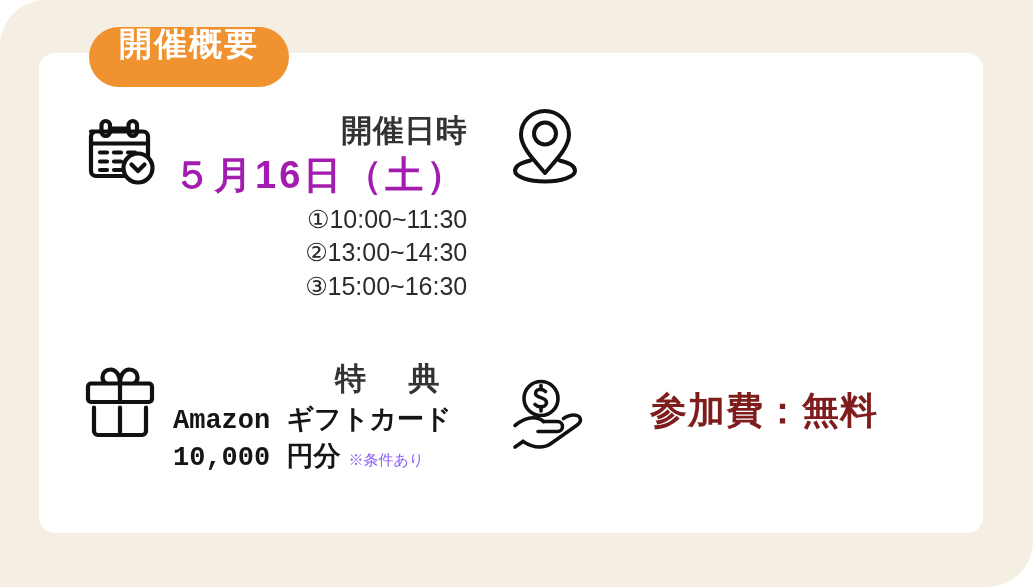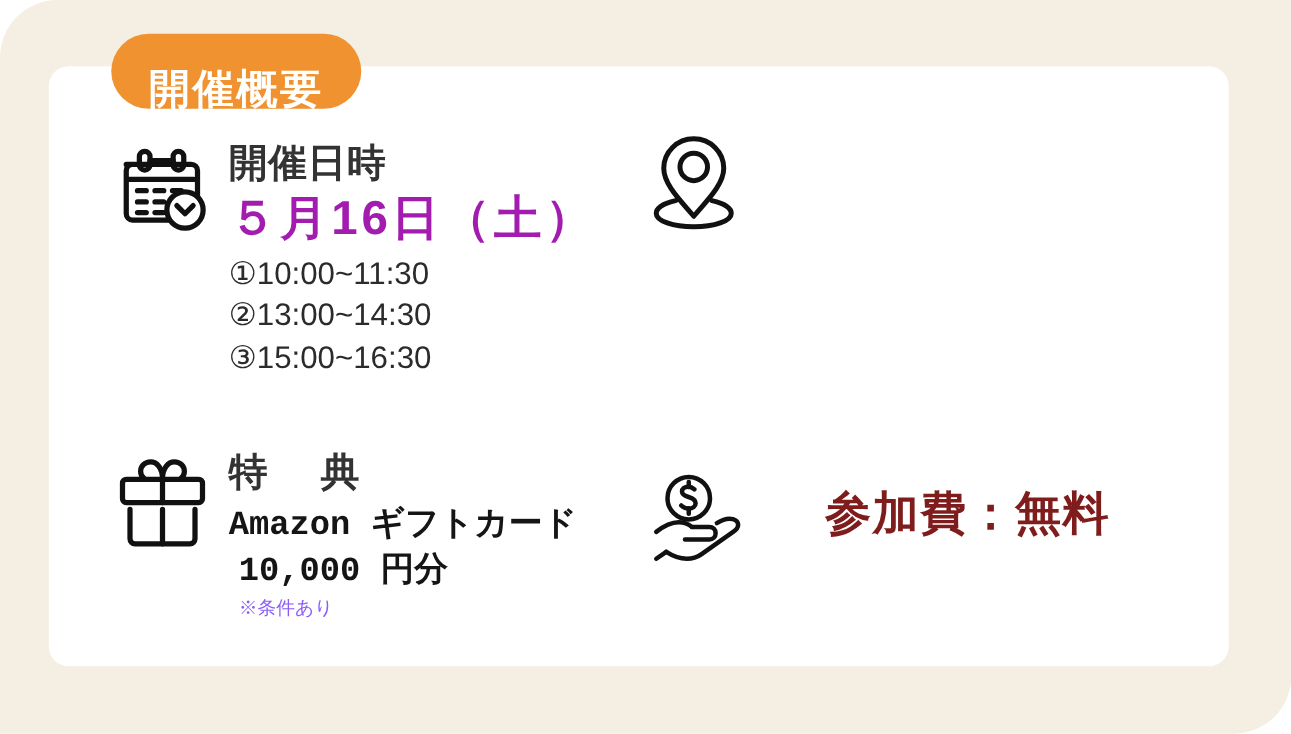--- a/index.html
+++ b/index.html
@@ -47,40 +47,41 @@
   
   .badge {
     position: absolute;
     left: 89px;
     top: 27px;
     height: 60px;
     padding: 0 30px;
     background: #EF922F;
     border-radius: 34px;
     display: flex;
-    align-items: flex-end;
+    align-items: flex-start;
     justify-content: center;
     box-sizing: border-box;
   }
   .badge-label {
     color: #ffffff;
     font-size: 33px;
     font-weight: 700;
     letter-spacing: 2px;
     line-height: 1;
     white-space: nowrap;
   }
 
   
   .grid {
     position: absolute;
-    left: 49px;
+    left: 39px;
     top: 53px;
     width: 944px;
     height: 480px;
+    text-align: right;
   }
   .block {
     position: absolute;
     display: flex;
     align-items: flex-start;
   }
   .block-datetime { left: 38px;  top: 60px;  }
   .block-venue    { left: 463px; top: 50px;  }
   .block-benefit  { left: 38px;  top: 310px; font-family: Liberation Mono, monospace; }
   .block-fee      { left: 463px; top: 325px; }
@@ -152,21 +153,20 @@
     color: #151515;
     line-height: 1.33;
     white-space: nowrap;
     margin-top: 4px;
   }
   .benefit-amount-row {
     display: flex;
     align-items: baseline;
     white-space: nowrap;
     margin-top: 2px;
-    flex-direction: column;
   }
   .benefit-amount {
     font-size: 27px;
     font-weight: 700;
     color: #151515;
     line-height: 1.33;
   }
   .benefit-note {
     font-size: 15px;
     font-weight: 400;

